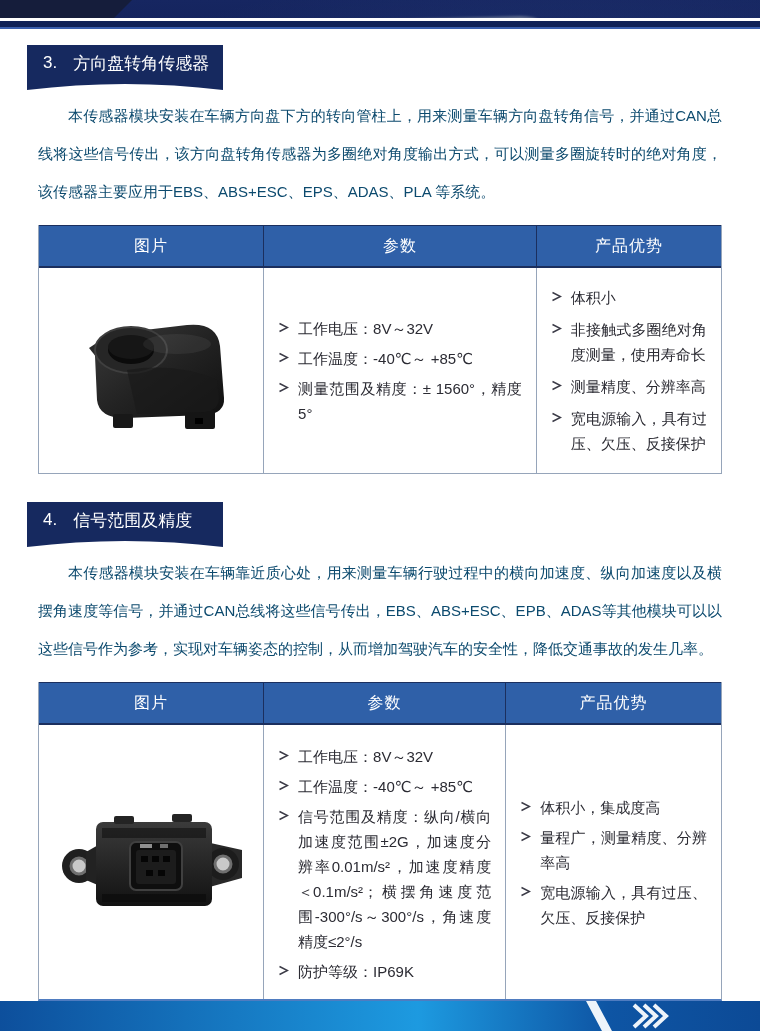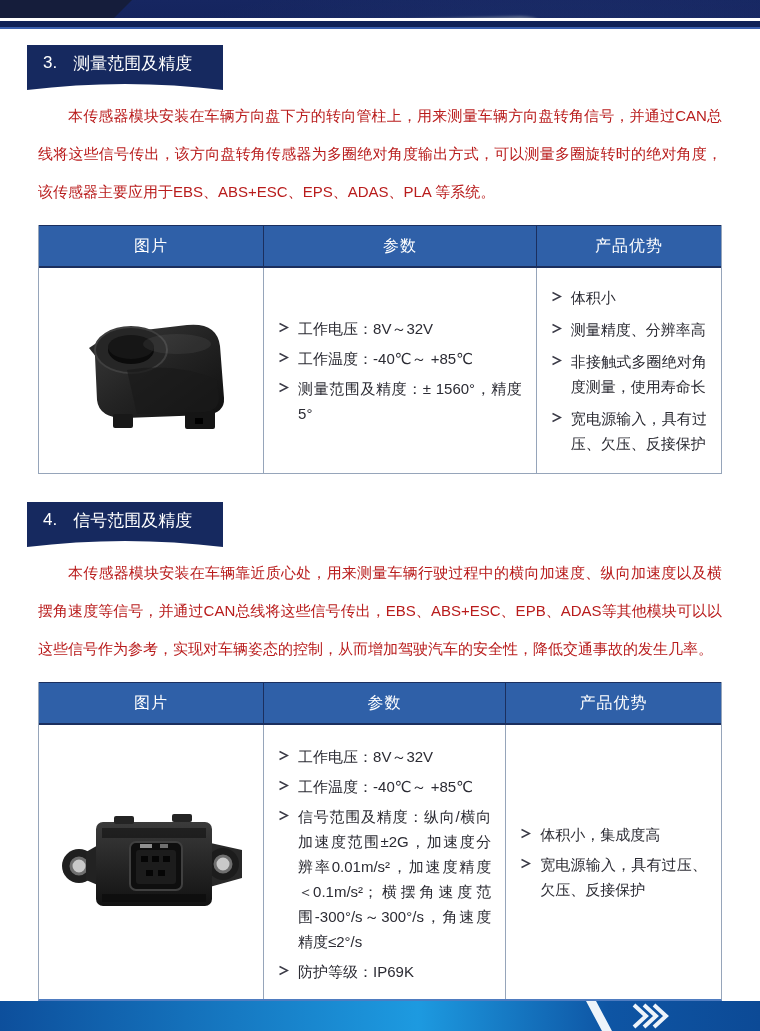--- a/index.html
+++ b/index.html
@@ -33,21 +33,21 @@
   .badge{
     background:#16295f;color:#ffffff;
     height:36px;display:flex;align-items:center;gap:16px;
     padding-left:16px;font-size:17px;
   }
   .badge .num{font-weight:normal;}
   .badge-curve{display:block;margin-top:-1px;}
   
   .para{
     margin:6px 38px 14px 38px;
-    font-size:15px;line-height:38px;color:#b91c1c;
+    font-size:15px;line-height:38px;color:#0c4a6e;
     text-align:justify;text-indent:2em;
   }
   
   .ptable{margin:4px 38px 0 38px;border:1px solid #96a5ba;border-top:none;}
   .ptable .thead{display:grid;}
   .ptable.t1 .thead,.ptable.t1 .tbody{grid-template-columns:33% 40% 27%;}
   .ptable.t2 .thead,.ptable.t2 .tbody{grid-template-columns:33% 35.5% 31.5%;}
   .th{
     background:#2f60a8;color:#ffffff;font-size:16px;letter-spacing:1px;
     height:40px;display:flex;align-items:center;justify-content:center;
@@ -136,21 +136,21 @@
 <div class="divider">
   <div class="l1"></div>
     <div class="l2"></div>
     <div class="l3"></div>
 </div>
 
 <section>
   <div class="badge-wrap">
     <div class="badge">
       <span class="num">3.</span>
-      <span>测量范围及精度</span>
+      <span>方向盘转角传感器</span>
     </div>
     <svg class="badge-curve" width="196" height="11" viewBox="0 0 196 11">
       <path d="M0,0 H196 V10 Q98,-2 0,10 Z" fill="#16295f"></path>
     </svg>
   </div>
   <p class="para">本传感器模块安装在车辆方向盘下方的转向管柱上，用来测量车辆方向盘转角信号，并通过CAN总线将这些信号传出，该方向盘转角传感器为多圈绝对角度输出方式，可以测量多圈旋转时的绝对角度，该传感器主要应用于EBS、ABS+ESC、EPS、ADAS、PLA 等系统。</p>
 
   <div class="ptable t1">
     <div class="thead">
       <div class="th">图片</div>
@@ -212,28 +212,28 @@
               <svg class="arrow" width="11" height="11" viewBox="0 0 11 11">
                 <path d="M1.5,1.5 L9.5,5.5 L1.5,9.5" fill="none" stroke="#3a3a46" stroke-width="1.4"></path>
               </svg>
               <span>体积小</span>
             </li>
 
             <li>
               <svg class="arrow" width="11" height="11" viewBox="0 0 11 11">
                 <path d="M1.5,1.5 L9.5,5.5 L1.5,9.5" fill="none" stroke="#3a3a46" stroke-width="1.4"></path>
               </svg>
+              <span>非接触式多圈绝对角度测量，使用寿命长</span>
+            </li>
+
+            <li>
+              <svg class="arrow" width="11" height="11" viewBox="0 0 11 11">
+                <path d="M1.5,1.5 L9.5,5.5 L1.5,9.5" fill="none" stroke="#3a3a46" stroke-width="1.4"></path>
+              </svg>
               <span>测量精度、分辨率高</span>
-            </li>
-
-            <li>
-              <svg class="arrow" width="11" height="11" viewBox="0 0 11 11">
-                <path d="M1.5,1.5 L9.5,5.5 L1.5,9.5" fill="none" stroke="#3a3a46" stroke-width="1.4"></path>
-              </svg>
-              <span>非接触式多圈绝对角度测量，使用寿命长</span>
             </li>
 
             <li>
               <svg class="arrow" width="11" height="11" viewBox="0 0 11 11">
                 <path d="M1.5,1.5 L9.5,5.5 L1.5,9.5" fill="none" stroke="#3a3a46" stroke-width="1.4"></path>
               </svg>
               <span>宽电源输入，具有过压、欠压、反接保护</span>
             </li>
           </ul>
       </div>
@@ -331,20 +331,26 @@
       <div class="td adv">
         <ul class="spec">
 
             <li>
               <svg class="arrow" width="11" height="11" viewBox="0 0 11 11">
                 <path d="M1.5,1.5 L9.5,5.5 L1.5,9.5" fill="none" stroke="#3a3a46" stroke-width="1.4"></path>
               </svg>
               <span>体积小，集成度高</span>
             </li>
 
+            <li>
+              <svg class="arrow" width="11" height="11" viewBox="0 0 11 11">
+                <path d="M1.5,1.5 L9.5,5.5 L1.5,9.5" fill="none" stroke="#3a3a46" stroke-width="1.4"></path>
+              </svg>
+              <span>量程广，测量精度、分辨率高</span>
+            </li>
 
             <li>
               <svg class="arrow" width="11" height="11" viewBox="0 0 11 11">
                 <path d="M1.5,1.5 L9.5,5.5 L1.5,9.5" fill="none" stroke="#3a3a46" stroke-width="1.4"></path>
               </svg>
               <span>宽电源输入，具有过压、欠压、反接保护</span>
             </li>
           </ul>
       </div>
     </div>

